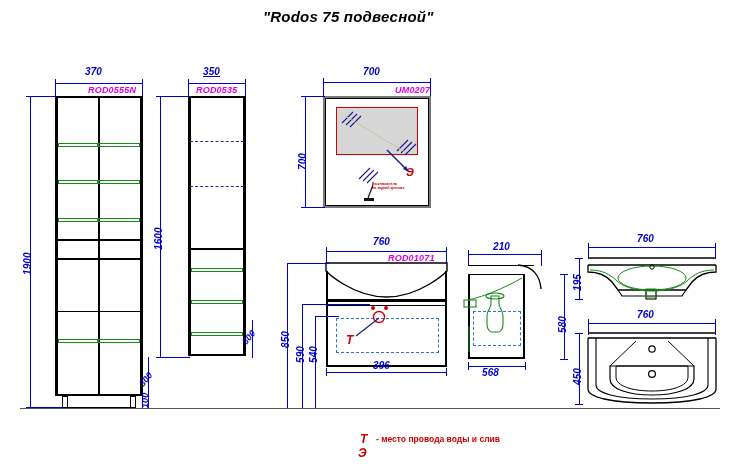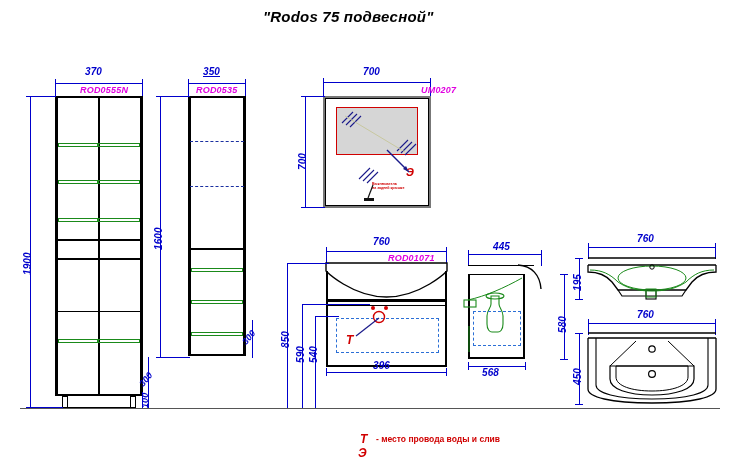--- a/index.html
+++ b/index.html
@@ -50,21 +50,21 @@
   <div class="abs" style="left:0;top:0;width:180px;height:430px;">
 
     <div class="abs bl hline" style="left:55px;top:83px;width:88px;"></div>
     <div class="abs bl vline" style="left:55px;top:79px;height:8px;"></div>
     <div class="abs bl vline" style="left:142px;top:79px;height:8px;"></div>
     <div class="abs dim" style="left:85px;top:66px;">370</div>
 
     <div class="abs bl vline" style="left:55px;top:83px;height:14px;"></div>
     <div class="abs bl vline" style="left:142px;top:83px;height:14px;"></div>
 
-    <div class="abs code" style="left:80px;top:85px;">ROD0555N</div>
+    <div class="abs code" style="left:88px;top:85px;">ROD0555N</div>
 
     <div class="abs" style="left:55px;top:96px;width:88px;height:300px;
           border-left:3px solid #000;border-right:3px solid #000;
           border-top:2px solid #000;border-bottom:2px solid #000;box-sizing:border-box;"></div>
 
     <div class="abs bk vline" style="left:98px;top:98px;height:296px;width:2px;"></div>
 
     <div class="abs bk hline" style="left:57px;top:239px;width:85px;height:2px;"></div>
     <div class="abs bk hline" style="left:57px;top:258px;width:85px;height:2px;"></div>
     <div class="abs bk hline" style="left:57px;top:311px;width:85px;height:1px;"></div>
@@ -138,21 +138,21 @@
 
   <div class="abs" style="left:295px;top:60px;width:160px;height:175px;">
 
     <div class="abs bl hline" style="left:28px;top:22px;width:108px;"></div>
     <div class="abs bl vline" style="left:28px;top:18px;height:8px;"></div>
     <div class="abs bl vline" style="left:135px;top:18px;height:8px;"></div>
     <div class="abs dim" style="left:68px;top:6px;">700</div>
     <div class="abs bl vline" style="left:28px;top:22px;height:14px;"></div>
     <div class="abs bl vline" style="left:135px;top:22px;height:14px;"></div>
 
-    <div class="abs code" style="left:100px;top:25px;margin-left:26px;">UM0207</div>
+    <div class="abs code" style="left:100px;top:25px;">UM0207</div>
 
     <div class="abs" style="left:28px;top:36px;width:108px;height:112px;
          border:3px solid #777;box-sizing:border-box;background:#fff;"></div>
     <div class="abs box-bk" style="left:30px;top:38px;width:104px;height:108px;"></div>
 
     <div class="abs box-rd" style="left:41px;top:47px;width:82px;height:48px;
          background:#d6d6d6;"></div>
 
     <svg class="abs" style="left:28px;top:36px;" width="112" height="114">
       <g stroke="#1a1a8a" stroke-width="1.1" fill="none">
@@ -241,21 +241,21 @@
     <div class="abs bl vline" style="left:35px;top:80px;height:92px;"></div>
     <div class="abs bl hline" style="left:35px;top:80px;width:24px;"></div>
     <div class="abs dim rot90" style="left:28px;top:127px;">540</div>
   </div>
 
   <div class="abs" style="left:460px;top:236px;width:115px;height:145px;">
 
     <div class="abs bl hline" style="left:8px;top:18px;width:74px;"></div>
     <div class="abs bl vline" style="left:8px;top:14px;height:8px;"></div>
     <div class="abs bl vline" style="left:81px;top:14px;height:8px;"></div>
-    <div class="abs dim" style="left:33px;top:5px;">445</div>
+    <div class="abs dim" style="left:33px;top:5px;">210</div>
     <div class="abs bl vline" style="left:8px;top:18px;height:12px;"></div>
     <div class="abs bl vline" style="left:81px;top:18px;height:12px;"></div>
 
     <div class="abs bk hline" style="left:8px;top:29px;width:66px;height:1.4px;"></div>
     <svg class="abs" style="left:58px;top:29px;" width="28" height="26">
       <path d="M0,0 C14,1 22,10 23,24" fill="none" stroke="#000" stroke-width="1.4"></path>
     </svg>
 
     <div class="abs" style="left:8px;top:38px;width:57px;height:85px;
          border-left:2px solid #000;border-right:2px solid #000;

